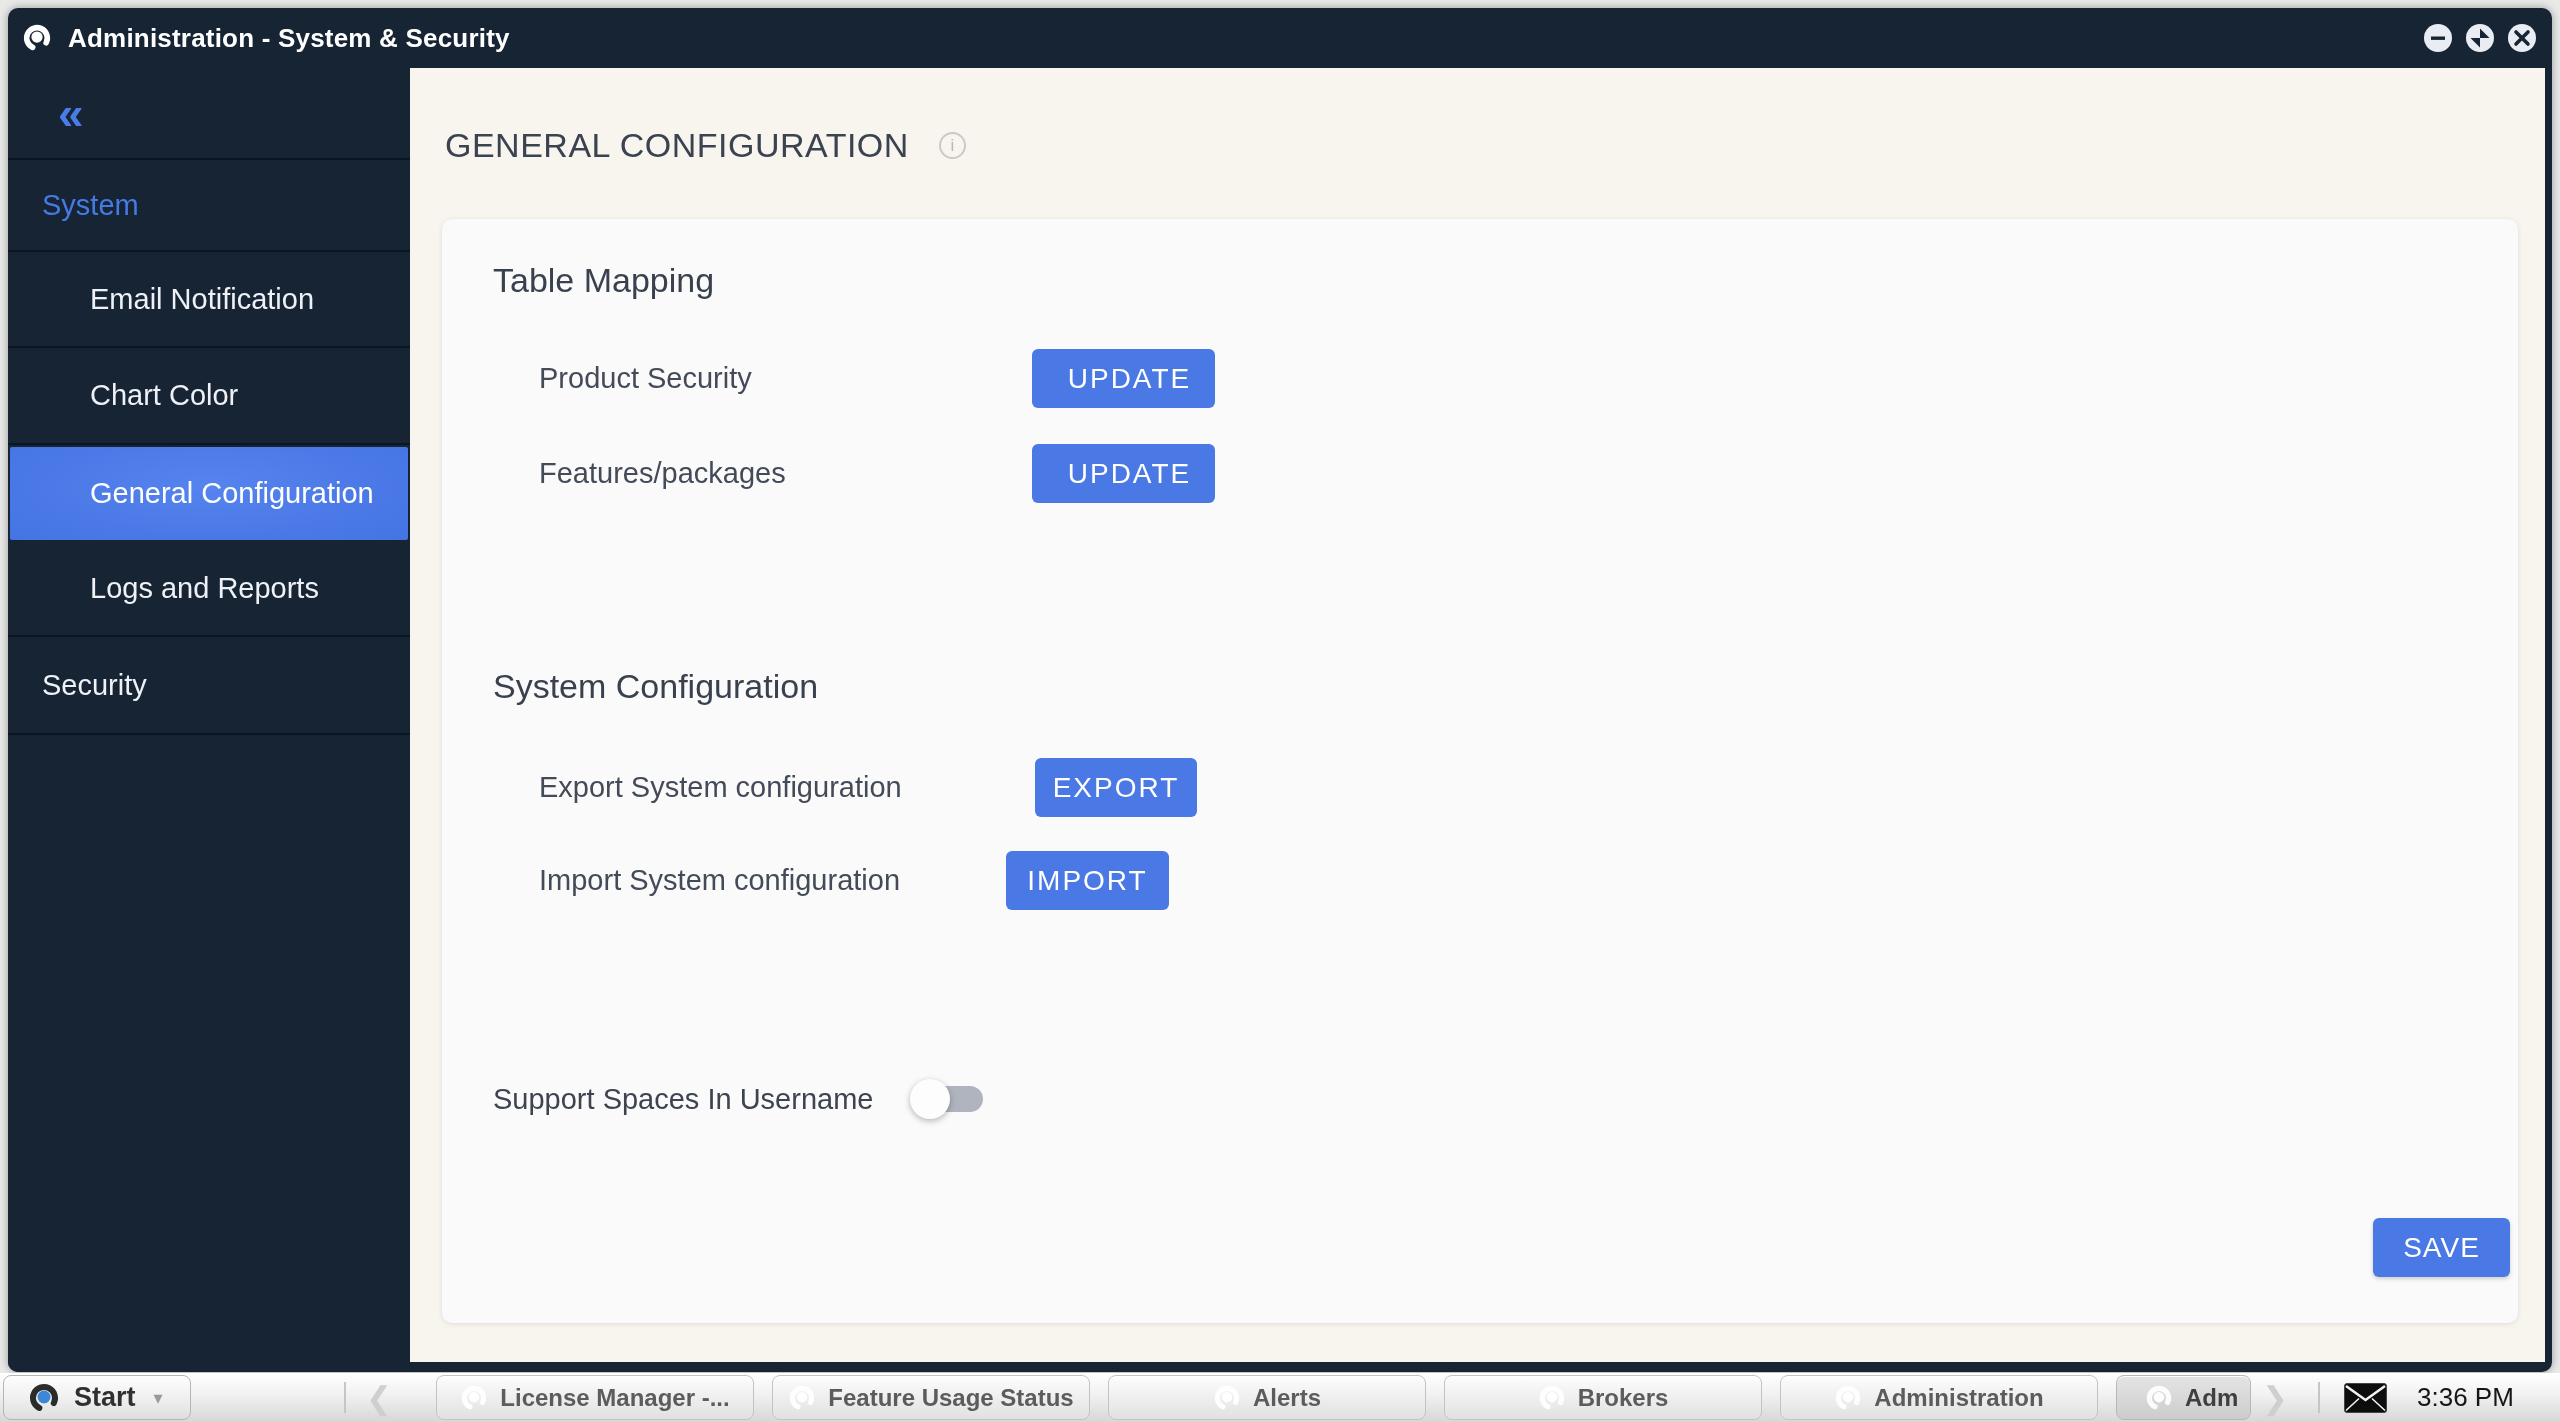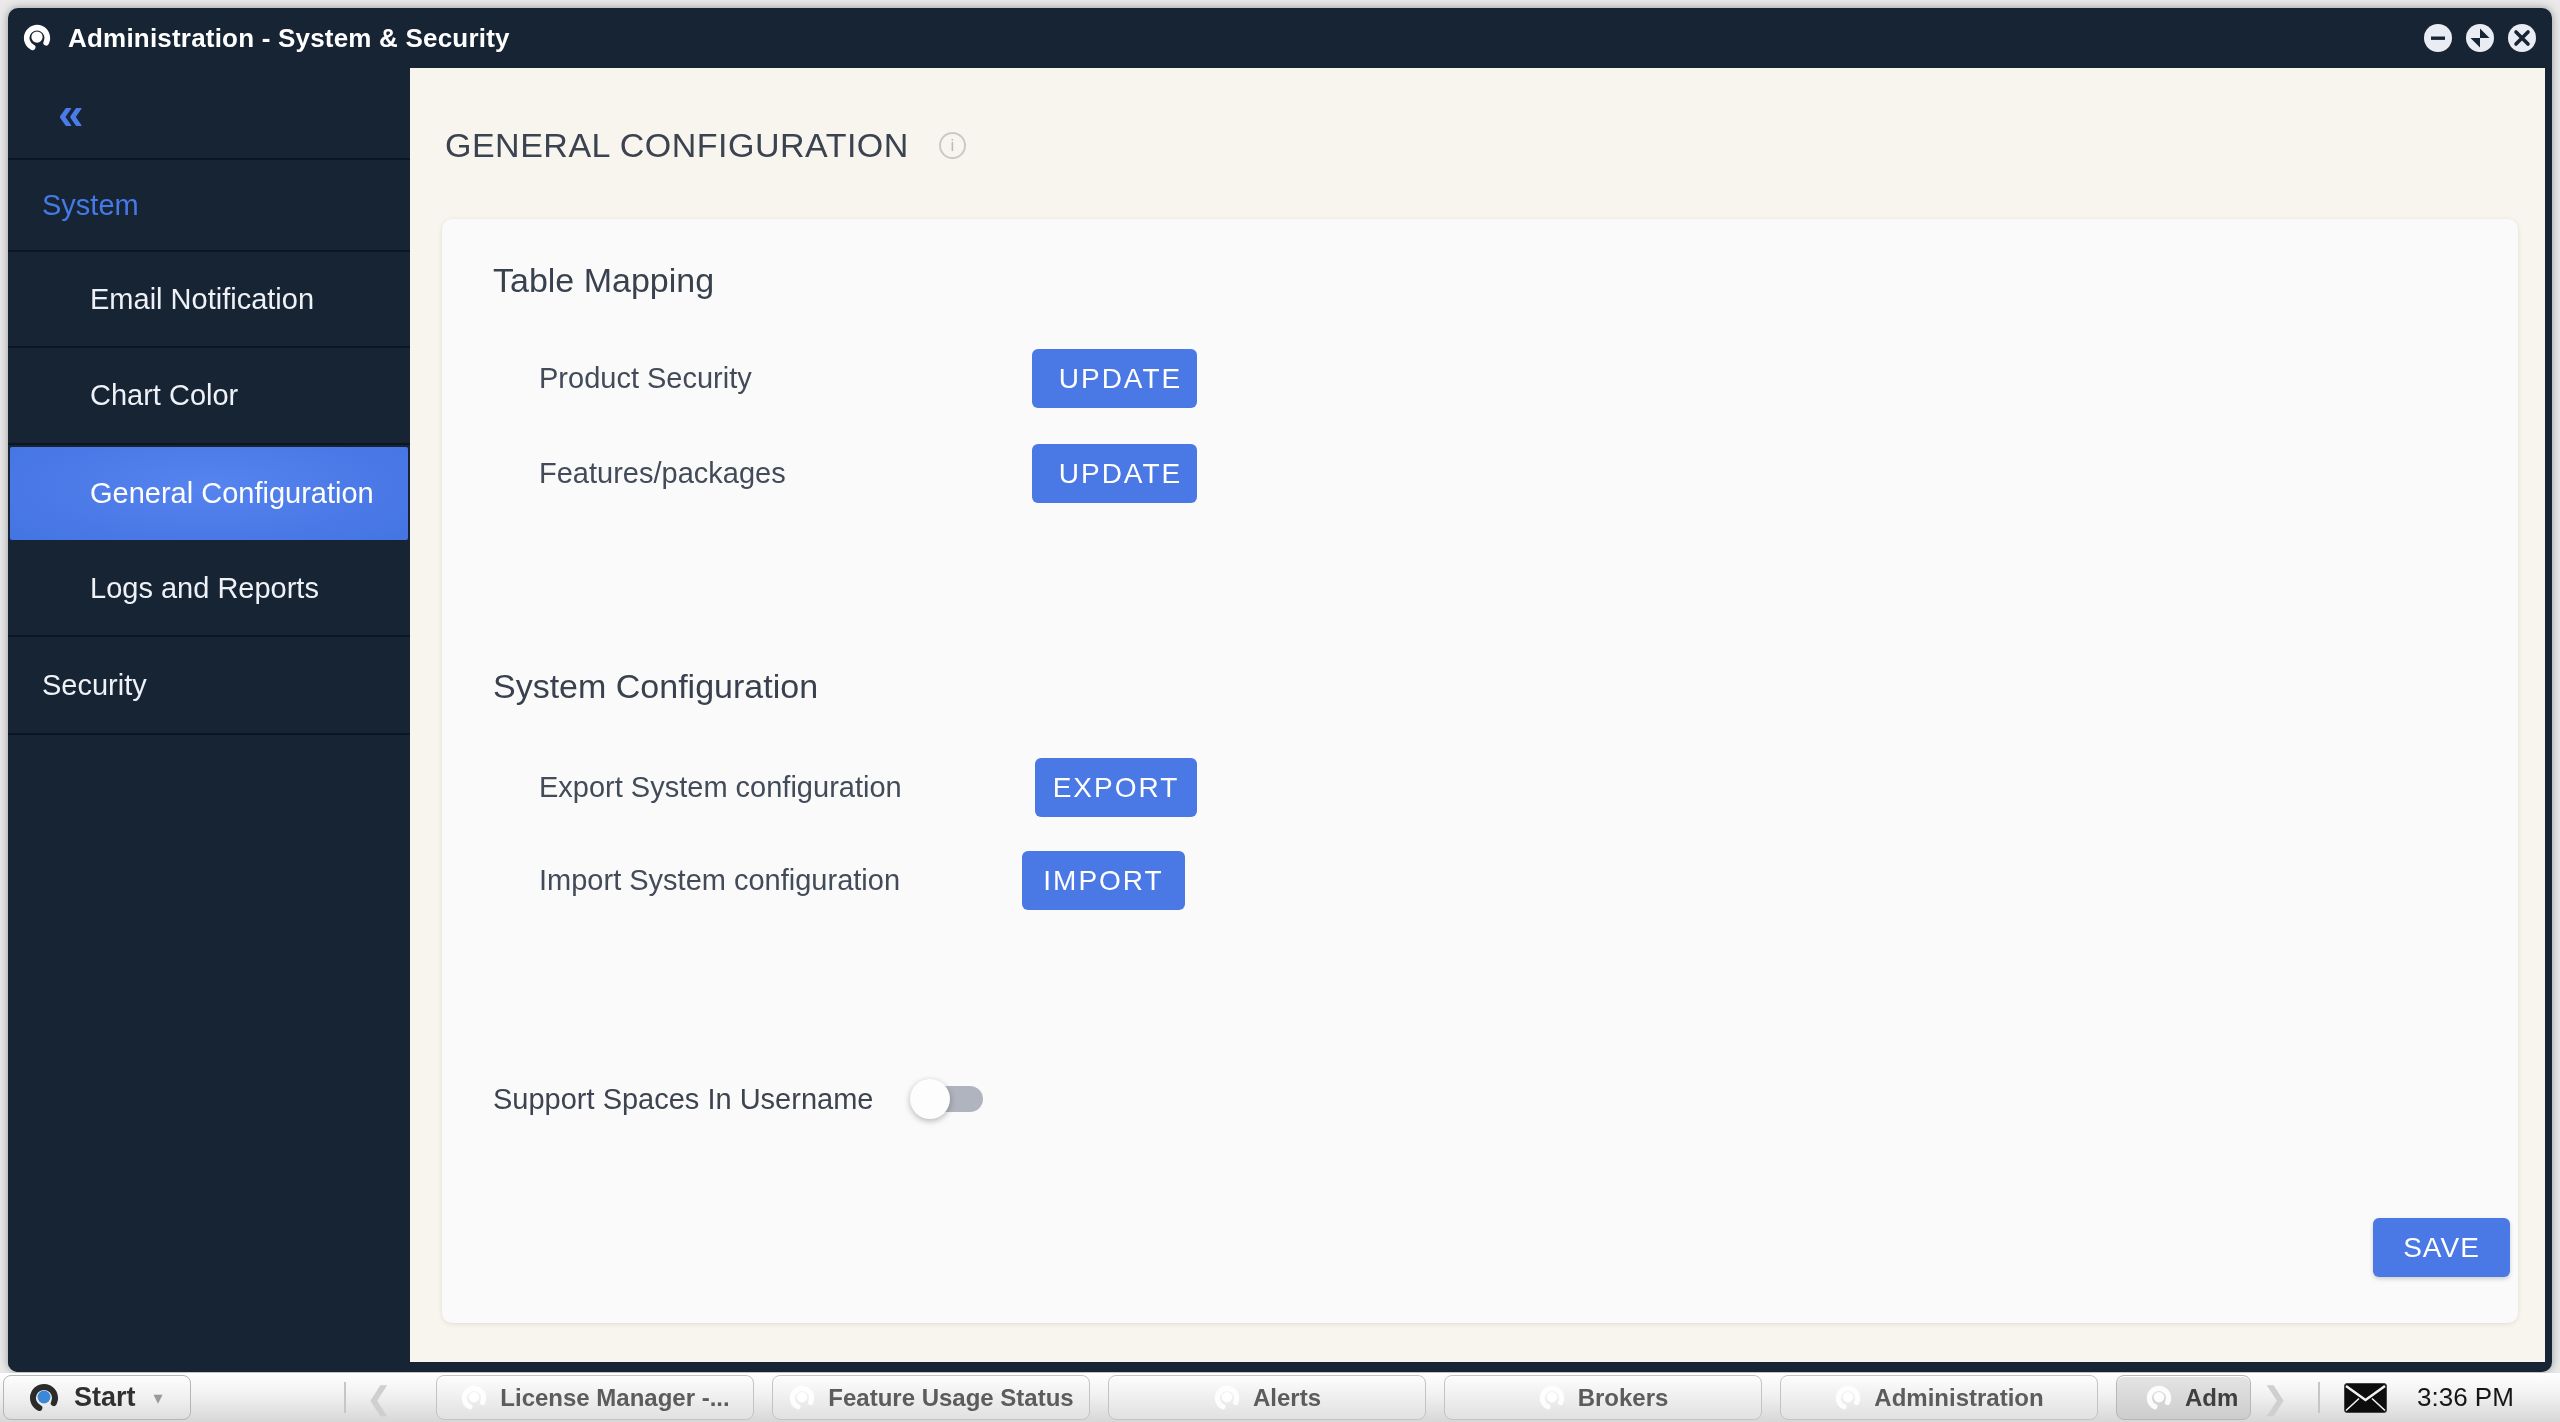--- a/index.html
+++ b/index.html
@@ -46,23 +46,23 @@
 
   .card { position:absolute; left:32px; top:151px; width:2076px; height:1104px;
           background:#fafafa; border-radius:10px; box-shadow:0 1px 5px rgba(0,0,0,.10); }
   .card h2 { position:absolute; left:51px; font-size:34px; font-weight:400; color:#39414e; }
   .h2-a { top:42px; } .h2-b { top:448px; }
   .crow { position:absolute; left:0; width:100%; height:59px; display:flex; align-items:center; }
   .crow .lbl { position:absolute; left:97px; font-size:29px; color:#434b59; }
   .row1 { top:130px; } .row2 { top:225px; } .row3 { top:539px; } .row4 { top:632px; }
   .btn { position:absolute; left:590px; height:59px; border:none; border-radius:6px;
          background:#4a79e5; color:#ffffff; font-family:inherit; font-size:28px; letter-spacing:2px; cursor:pointer; }
-  .w-update { width:165px;padding-left:12px; }
+  .w-update { width:183px;padding-left:12px; }
   .w-export { width:162px; left:593px; }
-  .w-import { width:163px; left:580px; }
+  .w-import { width:163px; left:564px; }
   .btn-save { position:absolute; left:1891px; top:999px; width:137px; height:59px; border:none; border-radius:6px;
               background:#4a79e5; color:#fff; font-family:inherit; font-size:28px; letter-spacing:1px;
               box-shadow:0 2px 4px rgba(0,0,0,.18); cursor:pointer;margin-left:40px; }
 
   .toggle-row { position:absolute; left:0; top:858px; width:100%; height:44px; display:flex; align-items:center; }
   .toggle-row .lbl2 { position:absolute; left:51px; font-size:29px; color:#3d4450; }
   .toggle { position:absolute; left:468px; top:0; width:78px; height:44px; cursor:pointer; }
   .toggle .track { position:absolute; left:8px; top:9px; width:65px; height:26px; border-radius:13px; background:#afb4be; }
   .toggle .knob { position:absolute; left:0; top:2px; width:40px; height:40px; border-radius:50%;
                   background:#fdfdfd; box-shadow:0 2px 6px rgba(0,0,0,.28); }

